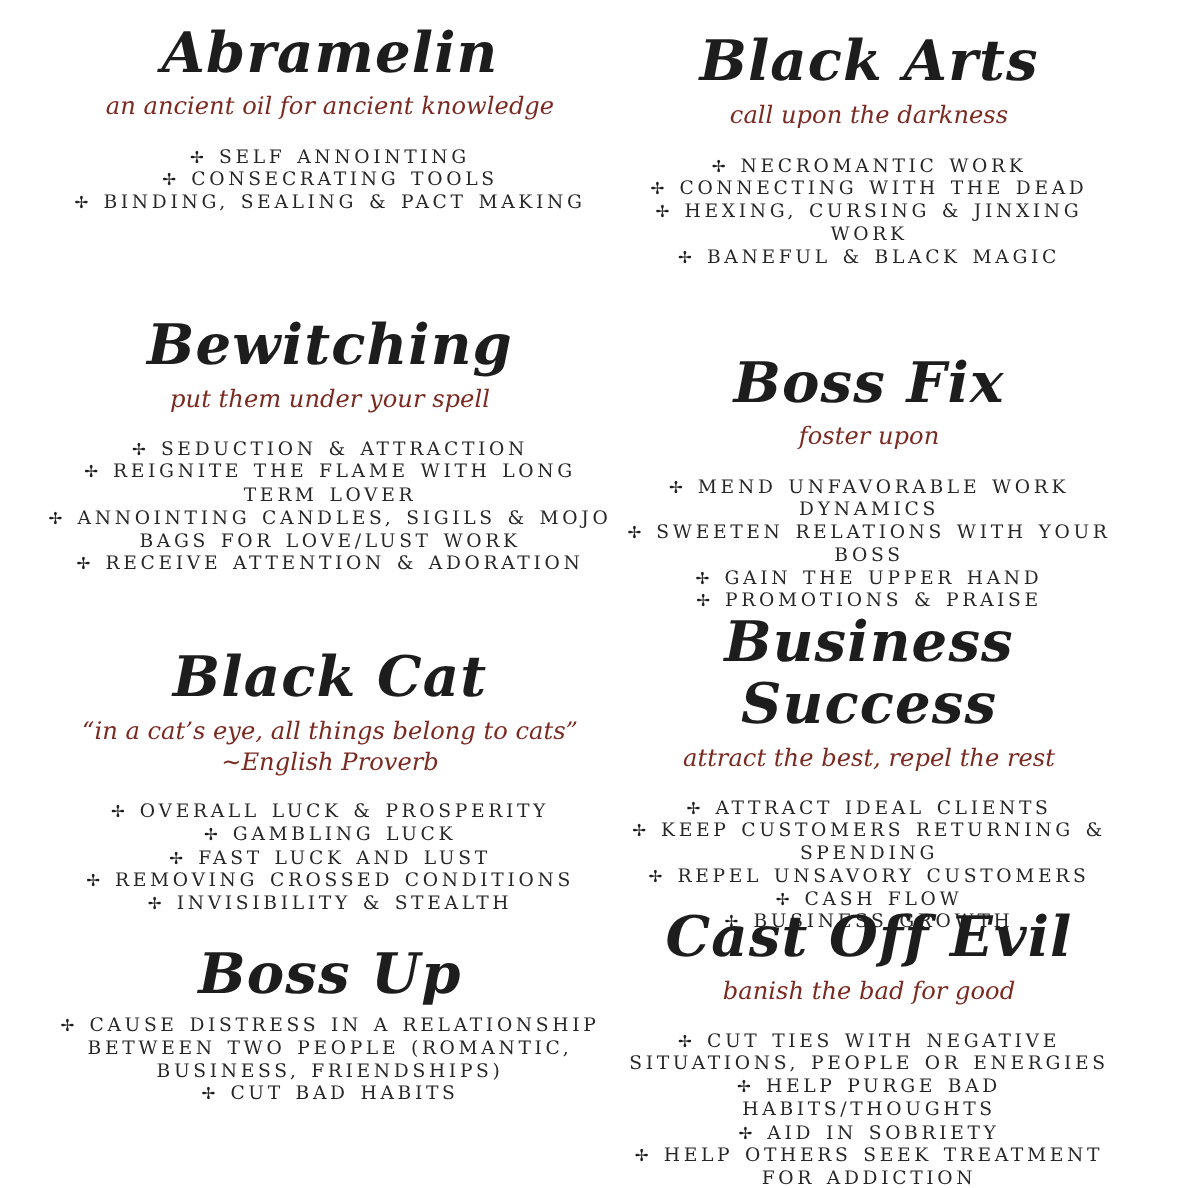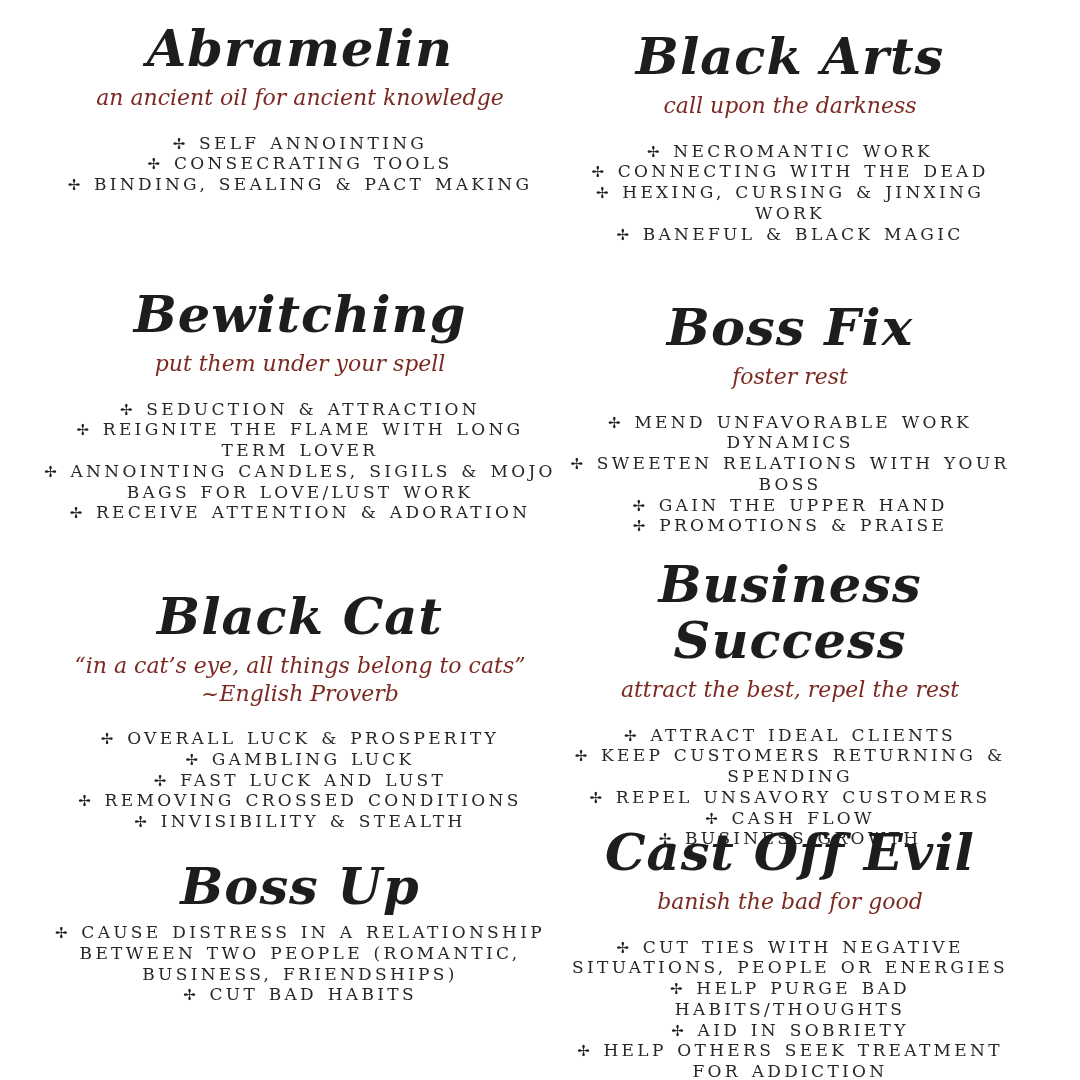--- a/index.html
+++ b/index.html
@@ -56,21 +56,21 @@
   .bullet {
     letter-spacing: 0;
     font-size: 15px;
     color: #1d1d1d;
     margin-right: 3px;
   }
   
   #sec-abramelin        { top: 20px;  }
   #sec-black-arts       { top: 28px;  }
   #sec-bewitching       { top: 286px; }
-  #sec-boss-fix         { top: 299px; }
+  #sec-boss-fix         { top: 320px; }
   #sec-black-cat        { top: 588px; }
   #sec-business-success { top: 556px; }
   #sec-break-up         { top: 858px; }
   #sec-cast-off-evil    { top: 824px; text-align: center; }
 </style>
 </head>
 <body>
 
 <div id="canvas">
 
@@ -101,21 +101,21 @@
     <ul class="items">
         <li><span class="bullet">✢</span> <span>SEDUCTION &amp; ATTRACTION</span></li>
         <li><span class="bullet">✢</span> <span>REIGNITE THE FLAME WITH LONG TERM LOVER</span></li>
         <li><span class="bullet">✢</span> <span>ANNOINTING CANDLES, SIGILS &amp; MOJO BAGS FOR LOVE/LUST WORK</span></li>
         <li><span class="bullet">✢</span> <span>RECEIVE ATTENTION &amp; ADORATION</span></li>
       </ul>
   </section>
 
   <section class="card col-right" id="sec-boss-fix">
     <h2 class="title">Boss Fix</h2>
-    <p class="subtitle">foster rest</p>
+    <p class="subtitle">foster upon</p>
     <ul class="items">
         <li><span class="bullet">✢</span> <span>MEND UNFAVORABLE WORK DYNAMICS</span></li>
         <li><span class="bullet">✢</span> <span>SWEETEN RELATIONS WITH YOUR BOSS</span></li>
         <li><span class="bullet">✢</span> <span>GAIN THE UPPER HAND</span></li>
         <li><span class="bullet">✢</span> <span>PROMOTIONS &amp; PRAISE</span></li>
       </ul>
   </section>
 
   <section class="card col-left" id="sec-black-cat">
     <h2 class="title">Black Cat</h2>

